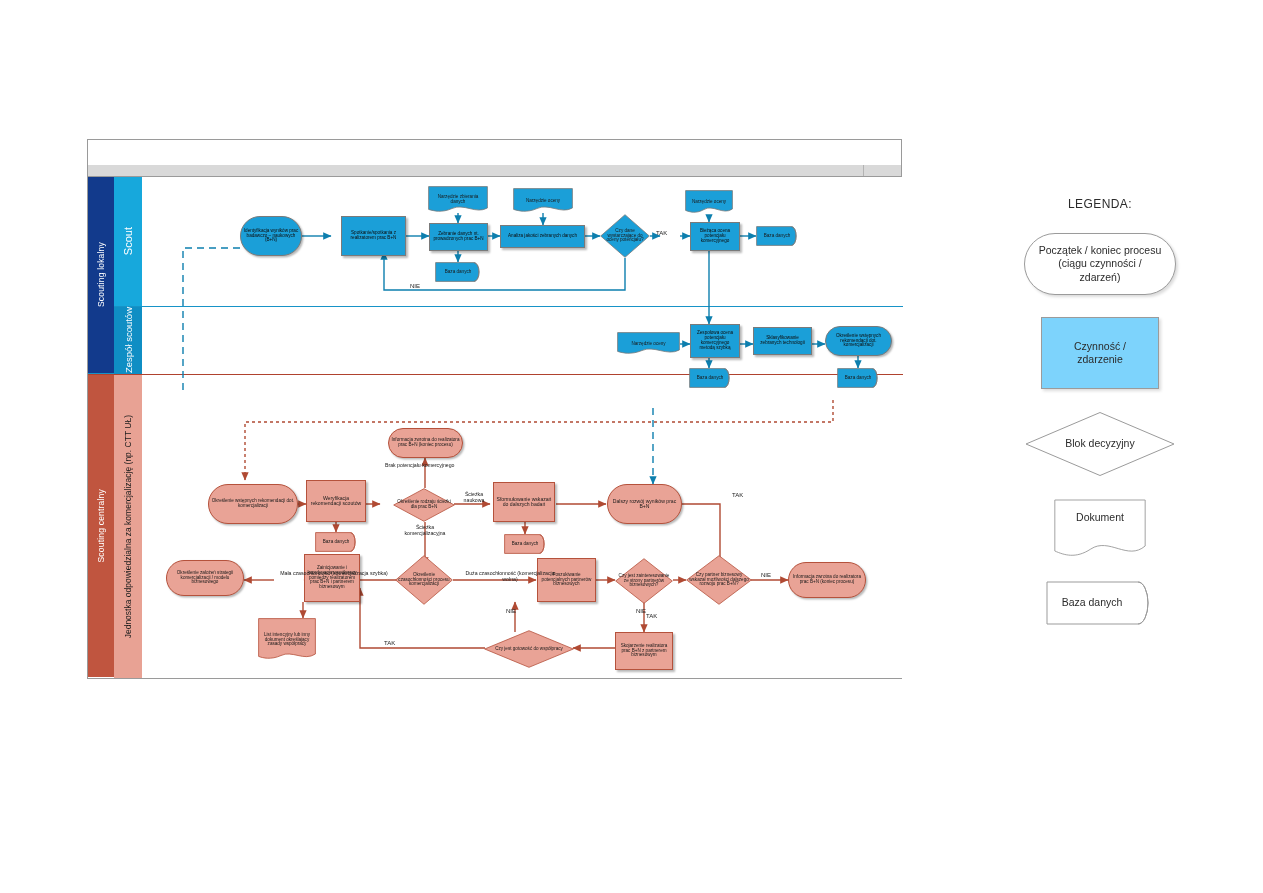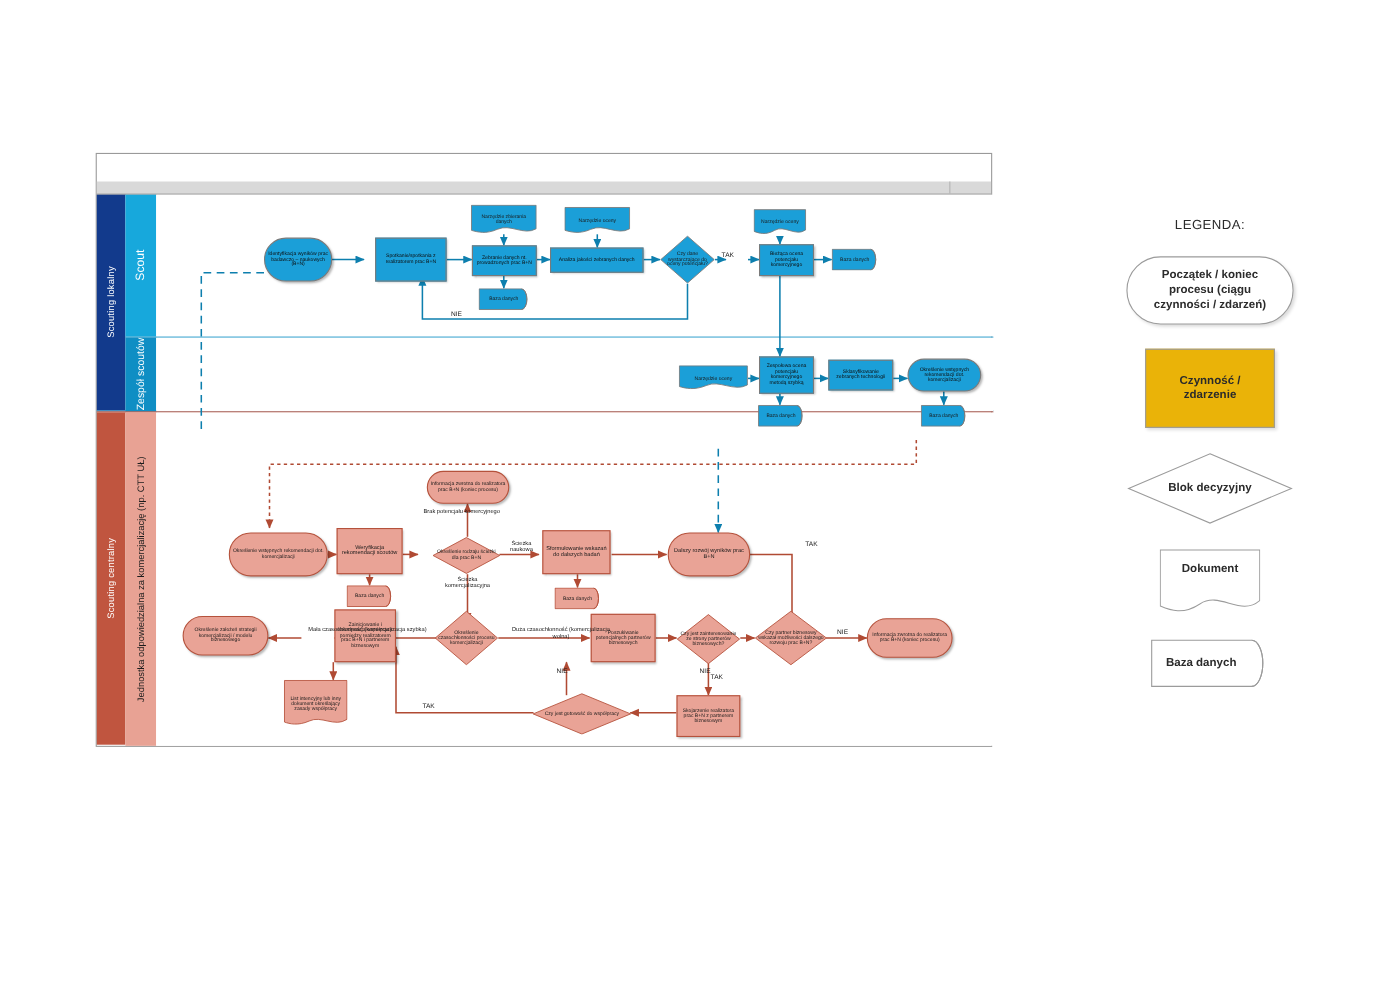--- a/index.html
+++ b/index.html
@@ -140,28 +140,28 @@
   
   #legend { position:absolute; left:1000px; top:197px; width:200px; }
   #legend .ltitle {
     font-size:12px; color:#2b2b2b; text-align:center; letter-spacing:.4px;
     margin-bottom:22px;
   }
   .lg-item { position:relative; margin:0 auto 22px auto; }
   .lg-text {
     position:absolute; inset:0; display:flex; align-items:center;
     justify-content:center; text-align:center; font-size:10.5px;
-    color:#2b2b2b; line-height:1.25; z-index:3; padding:0 12px;font-weight:bold;
+    color:#2b2b2b; line-height:1.25; z-index:3; padding:0 12px;
   }
   .lg-term {
     width:152px; height:62px; border:1px solid #9b9b9b; border-radius:999px;
     background:#fff; box-shadow:2px 2px 3px rgba(0,0,0,.14);
   }
   .lg-proc {
-    width:118px; height:72px; border:1px solid #9b9b9b; background:#eab308;
+    width:118px; height:72px; border:1px solid #9b9b9b; background:#7dd3fc;
     box-shadow:2px 2px 3px rgba(0,0,0,.14);
   }
   .lg-dec { width:152px; height:66px; }
   .lg-doc { width:92px; height:60px; }
   .lg-db  { width:108px; height:44px; }
   .lg-svg { position:absolute; left:0; top:0; width:100%; height:100%; }
 </style>
 </head>
 <body>
 

